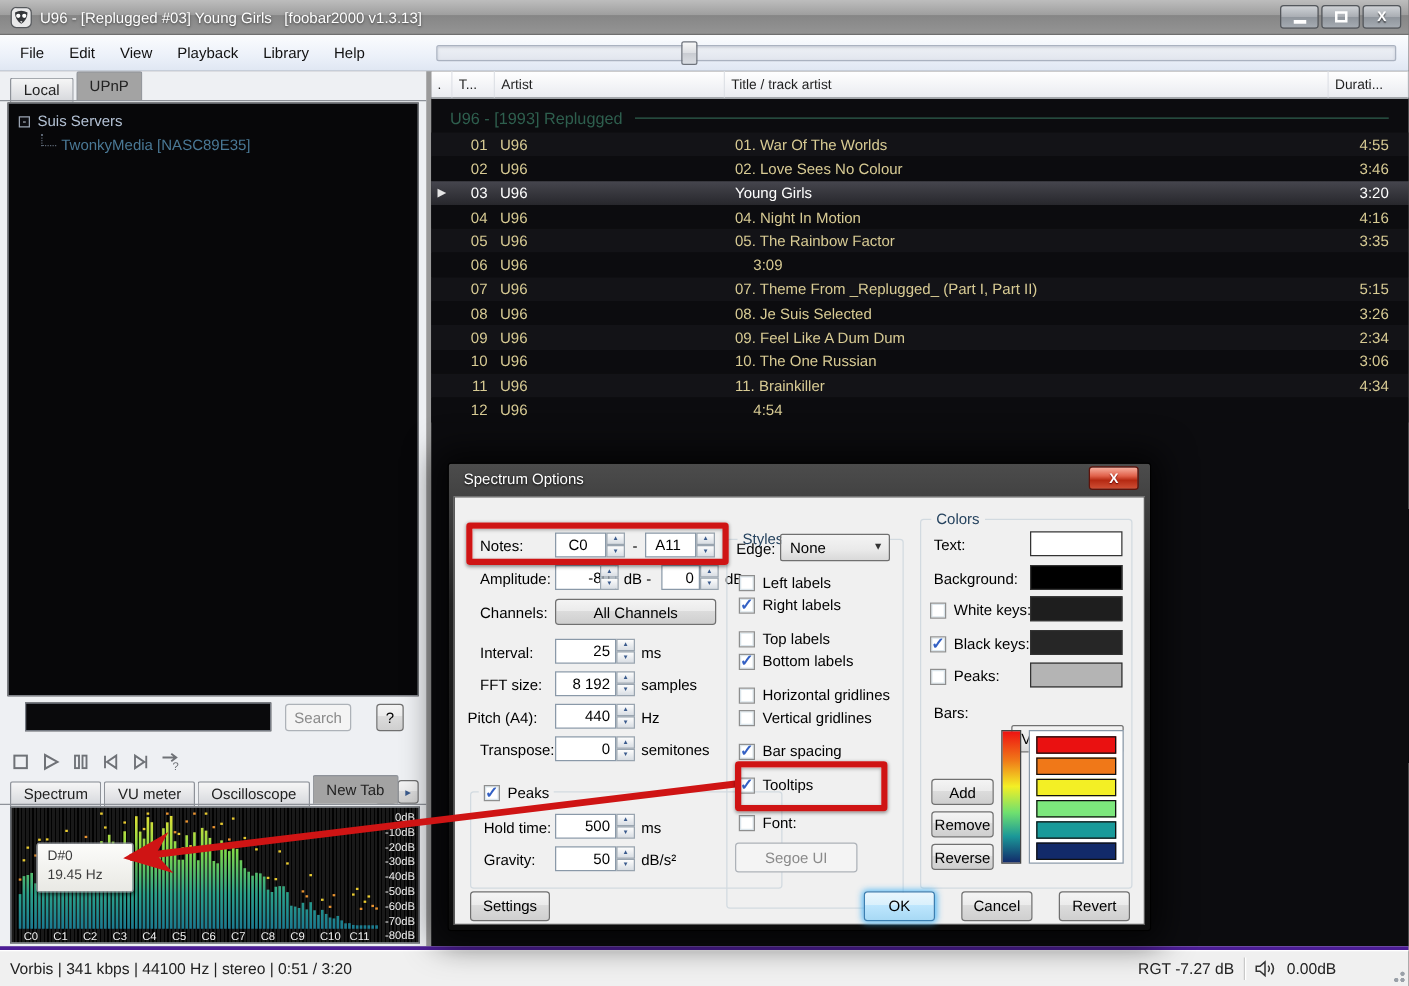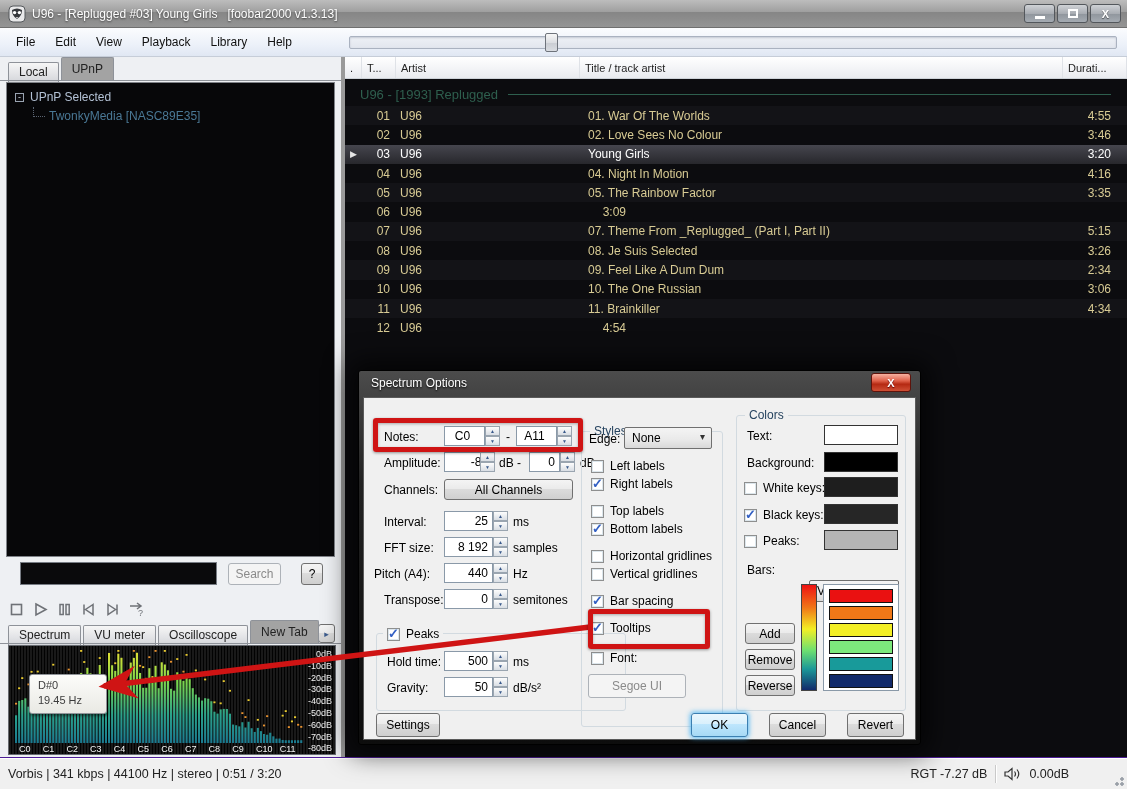--- a/index.html
+++ b/index.html
@@ -82,21 +82,21 @@
   .pl-row:nth-child(even){background:#0c0c0f;}
   .pl-row.playing{background:linear-gradient(#46464e,#27272c);color:#fff;}
   .c-arrow{width:17px;text-align:center;font-size:9px;color:#e6e6e6;}
   .c-num{width:34px;text-align:right;padding-right:6px;}
   .c-artist{width:184px;padding-left:4px;}
   .c-title{flex:1;padding-left:8px;}
   .c-dur{width:62px;text-align:right;padding-right:16px;}
 
   
   .statusbar{position:absolute;left:0;top:757px;width:1127px;height:32px;background:#f0f0f0;
-    border-top:1px solid #4c1d95;box-shadow:inset 0 1px 0 #fff;display:flex;align-items:center;font-size:12.5px;color:#222;}
+    border-top:3px solid #4c1d95;box-shadow:inset 0 1px 0 #fff;display:flex;align-items:center;font-size:12.5px;color:#222;}
   .status-left{margin-left:8px;}
   .status-right{position:absolute;right:58px;display:flex;align-items:center;gap:8px;}
   .status-div{width:1px;height:18px;background:#c9c9c9;box-shadow:1px 0 0 #fff;}
   .grip{position:absolute;right:3px;bottom:3px;width:13px;height:13px;
     background:
      radial-gradient(circle at 11px 11px,#9aa0a8 1.5px,transparent 2px),
      radial-gradient(circle at 11px 6px,#9aa0a8 1.5px,transparent 2px),
      radial-gradient(circle at 6px 11px,#9aa0a8 1.5px,transparent 2px);}
 
   
@@ -187,21 +187,21 @@
     </div>
   </div>
 
   <div class="left-panel">
     <div class="tabrow"><span class="ltab">Local</span><span class="ltab active">UPnP</span></div>
     <div class="tabline" style="top:23px;"></div>
 
     <div class="tree-panel">
       <div class="tree-root">
         <span class="tree-expander">-</span>
-        <span>UPnP Selected</span>
+        <span>Suis Servers</span>
       </div>
       <div class="tree-child">
         <span class="tree-elbow"></span>
         <span>TwonkyMedia [NASC89E35]</span>
       </div>
     </div>
 
     <div class="search-row">
       <div class="search-input"></div>
       <div class="btn disabled search-btn">Search</div>

